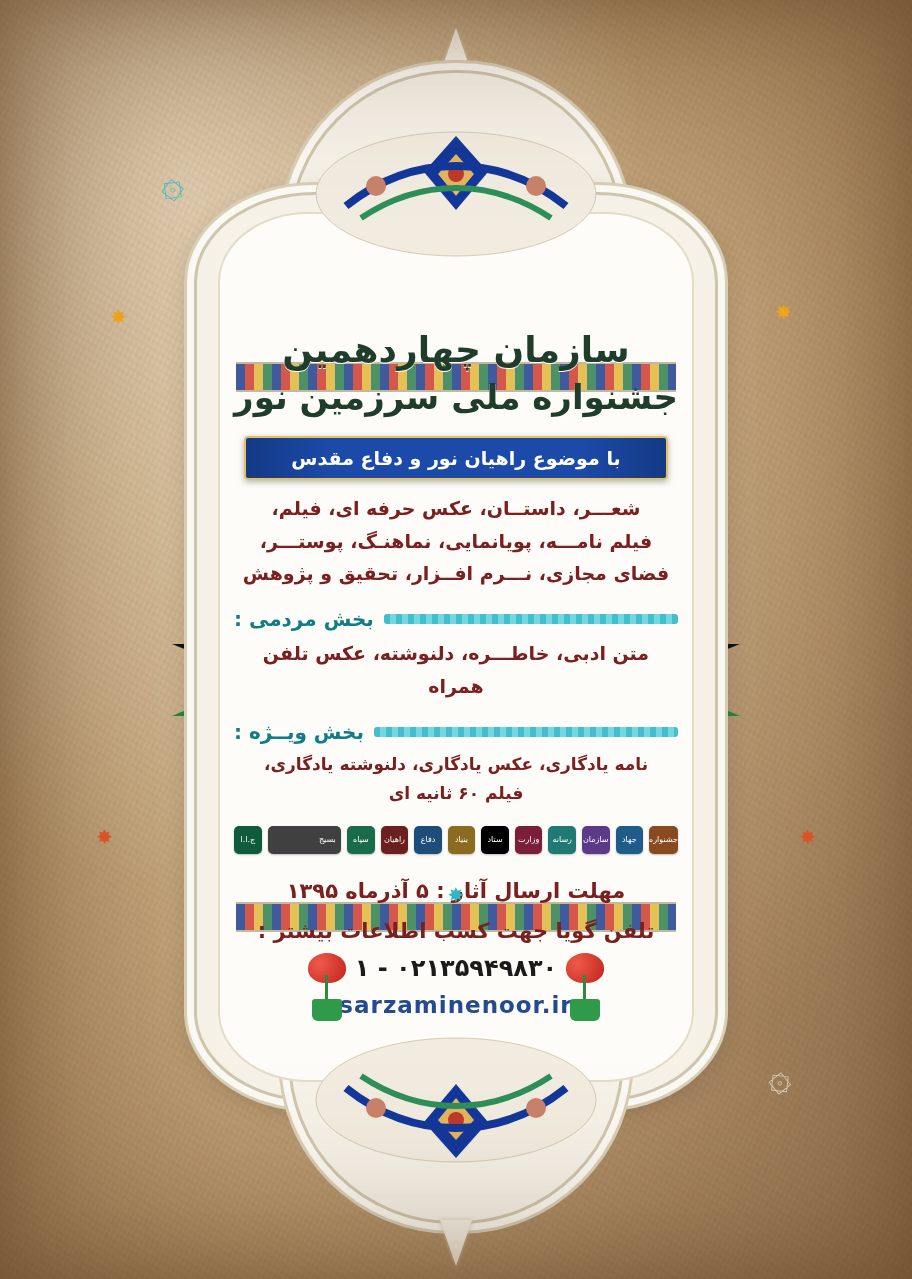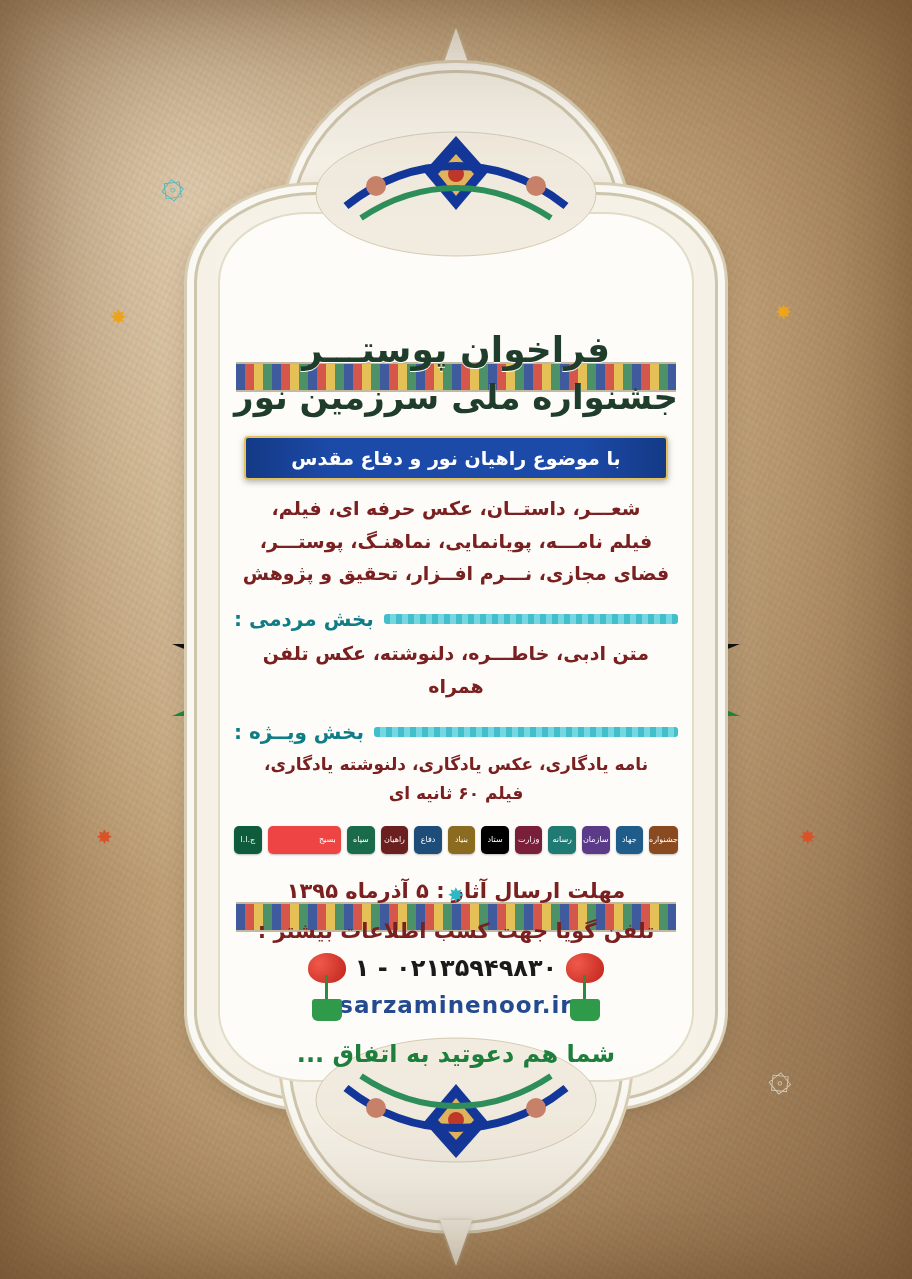--- a/index.html
+++ b/index.html
@@ -228,21 +228,21 @@
         <circle cx="230" cy="78" r="10" fill="#c9836a"></circle>
       </svg>
     </div>
 
     <div class="band b1"></div>
     <div class="band b2"></div>
 
     <div class="content">
 
       <div class="title">
-        <span>فراخوان پوستـــر</span>
+        <span>سازمان چهاردهمین</span>
         <span class="l2">جشنواره ملی سرزمین نور</span>
       </div>
 
       <div class="subject-bar">
         <span>با موضوع راهیان نور و دفاع مقدس</span>
       </div>
 
       <div class="sec-body">
         <div>شعـــر، داستــان، عکس حرفه ای، فیلم،</div>
         <div>فیلم نامـــه، پویانمایی، نماهنـگ، پوستـــر،</div>
@@ -262,21 +262,21 @@
         <span class="rule"></span>
       </div>
       <div class="sec-body small">
         <div>نامه یادگاری، عکس یادگاری، دلنوشته یادگاری، فیلم ۶۰ ثانیه ای</div>
       </div>
 
       <div class="logos">
         <div class="logo" style="background: rgb(15, 92, 60);">
             <span>ج.ا.ا</span>
           </div>
-        <div class="logo" style="background: #ef4444; padding-left: 46px;">
+        <div class="logo" style="background: #404040; padding-left: 46px;">
             <span>بسیج</span>
           </div>
         <div class="logo" style="background: rgb(26, 107, 74);">
             <span>سپاه</span>
           </div>
         <div class="logo" style="background: rgb(107, 31, 31);">
             <span>راهیان</span>
           </div>
         <div class="logo" style="background: rgb(31, 77, 122);">
             <span>دفاع</span>
@@ -303,21 +303,20 @@
             <span>جشنواره</span>
           </div>
       </div>
 
       <div class="deadline">
         <div>مهلت ارسال آثار : ۵ آذرماه ۱۳۹۵</div>
         <div>تلفن گویا جهت کسب اطلاعات بیشتر :</div>
       </div>
       <div class="phone">۰۲۱۳۵۹۴۹۸۳۰ - ۱</div>
       <div class="site">sarzaminenoor.ir</div>
-      <div class="invite">شما هم دعوتید به اتفاق ...</div>
     </div>
   </div>
 </div>
 
 <div class="star s1">✸</div>
 <div class="star s2">✸</div>
 <div class="star s3">✸</div>
 <div class="star s4">✸</div>
 <div class="star s5">✸</div>
 

